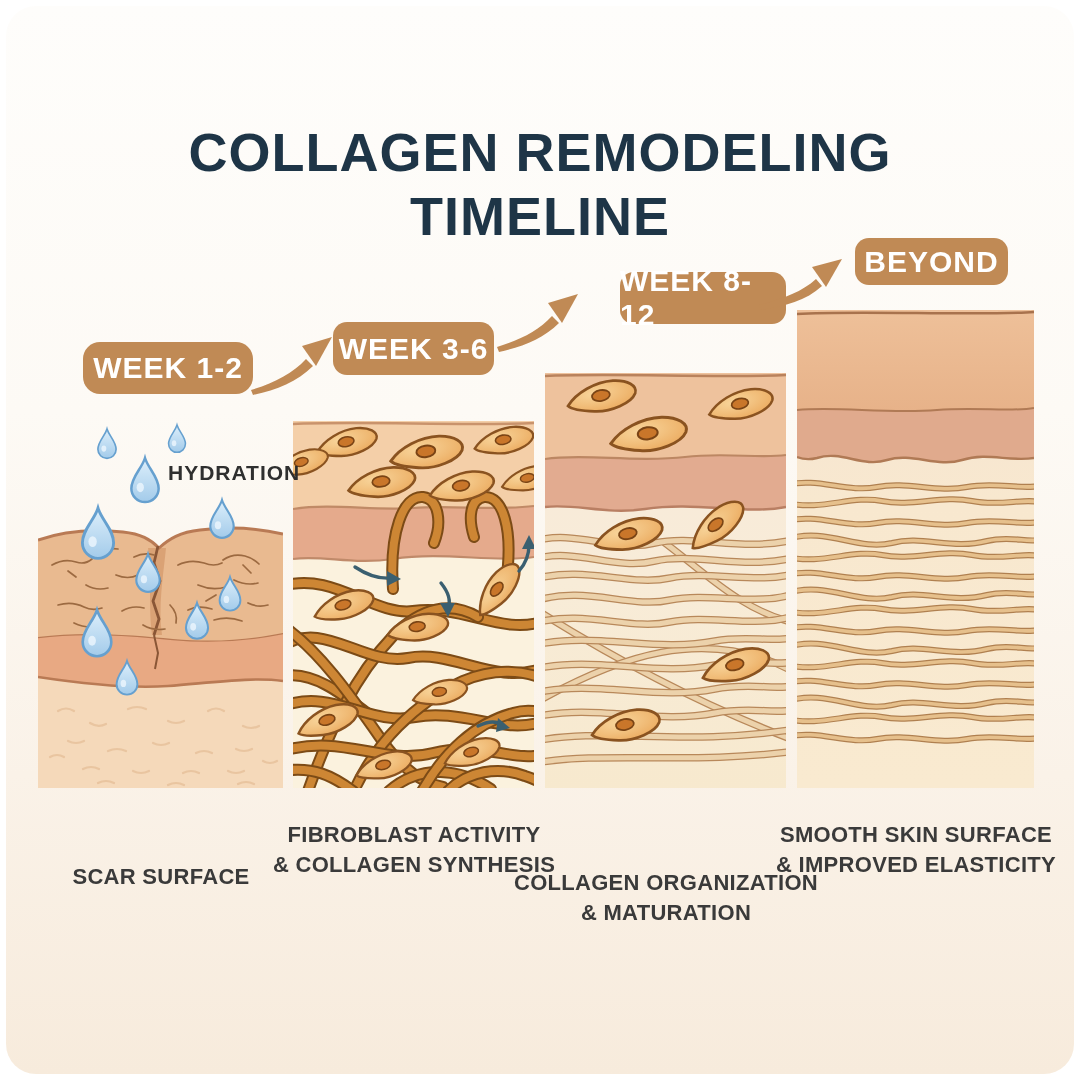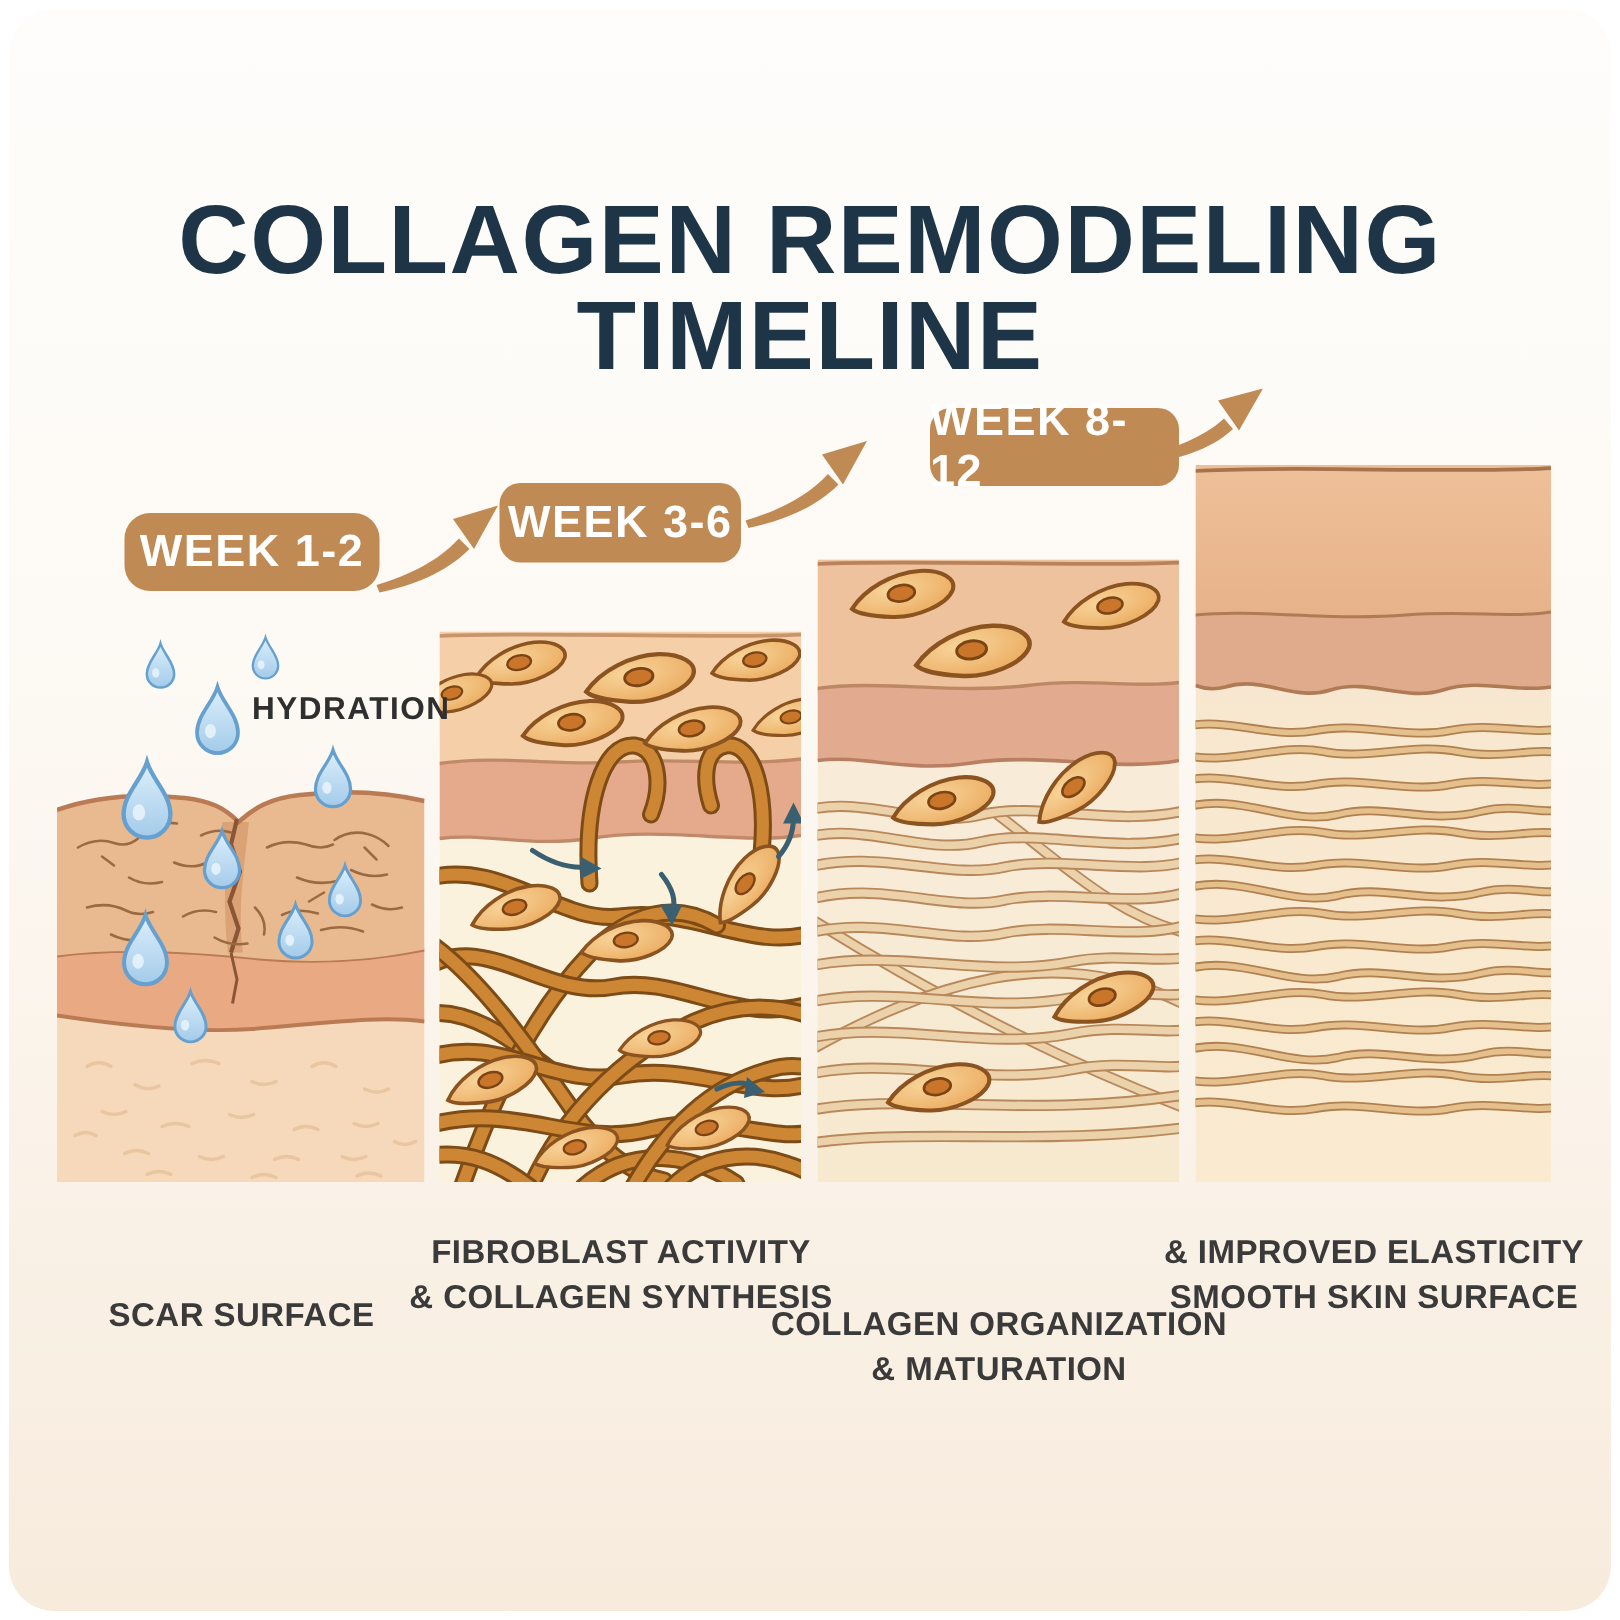--- a/index.html
+++ b/index.html
@@ -6,21 +6,21 @@
   .page{position:relative;width:1080px;height:1080px;overflow:hidden;
         font-family:"Liberation Sans", sans-serif;background:#ffffff;}
   .card{position:absolute;left:6px;top:6px;right:6px;bottom:6px;border-radius:30px;
         background:linear-gradient(180deg,
           var(--c-background-top,#fefdfb) 0%,
           #fdfaf5 38%,
           #faf2e8 72%,
           var(--c-background-bottom,#f7ebdc) 100%);}
   .scene{position:absolute;inset:0;}
   .title{position:absolute;left:0;top:84px;width:1080px;text-align:center;
-         color:var(--c-title,#1e3547);font-weight:700;font-size:65px;line-height:64px;
+         color:var(--c-title,#1e3547);font-weight:700;font-size:54px;line-height:64px;
          letter-spacing:1px;}
   .title span{display:block;}
   .badge{position:absolute;display:flex;align-items:center;justify-content:center;
          background:var(--c-badge,#c08a55);color:var(--c-badge-text,#ffffff);
          font-weight:700;font-size:30px;letter-spacing:1px;border-radius:14px;}
   .b1{left:83px;top:342px;width:170px;height:52px;border-radius:17px;}
   .b2{left:333px;top:322px;width:161px;height:53px;}
   .b3{left:620px;top:272px;width:166px;height:52px;}
   .b4{left:855px;top:238px;width:153px;height:47px;}
   .tl-arrow{position:absolute;width:92px;height:72px;}
@@ -60,20 +60,21 @@
   <div class="scene">
 
     <h1 class="title">
       <span>COLLAGEN REMODELING</span>
       <span>TIMELINE</span>
     </h1>
 
     <div class="badge b1">WEEK 1-2</div>
     <div class="badge b2">WEEK 3-6</div>
     <div class="badge b3">WEEK 8-12</div>
+    <div class="badge b4">BEYOND</div>
 
     <svg class="tl-arrow a1" viewBox="0 0 92 72">
       <path d="M3,64 C26,57 44,48 58,33 L65,40 C49,56 28,64 5,69 Z" fill="#c08a55"></path>
       <polygon points="54,20 84,11 68,40" fill="#c08a55"></polygon>
     </svg>
     <svg class="tl-arrow a2" viewBox="0 0 92 72">
       <path d="M3,64 C26,57 44,48 58,33 L65,40 C49,56 28,64 5,69 Z" fill="#c08a55"></path>
       <polygon points="54,20 84,11 68,40" fill="#c08a55"></polygon>
     </svg>
     <svg class="tl-arrow a3" viewBox="0 0 92 72">
@@ -396,18 +397,18 @@
     </div>
     <div class="caption c2">
       <span>FIBROBLAST ACTIVITY</span>
       <span>&amp; COLLAGEN SYNTHESIS</span>
     </div>
     <div class="caption c3">
       <span>COLLAGEN ORGANIZATION</span>
       <span>&amp; MATURATION</span>
     </div>
     <div class="caption c4">
+      <span>SMOOTH SKIN SURFACE</span>
       <span>&amp; IMPROVED ELASTICITY</span>
-      <span>SMOOTH SKIN SURFACE</span>
     </div>
 
   </div>
 </div>
 
 </body></html>

